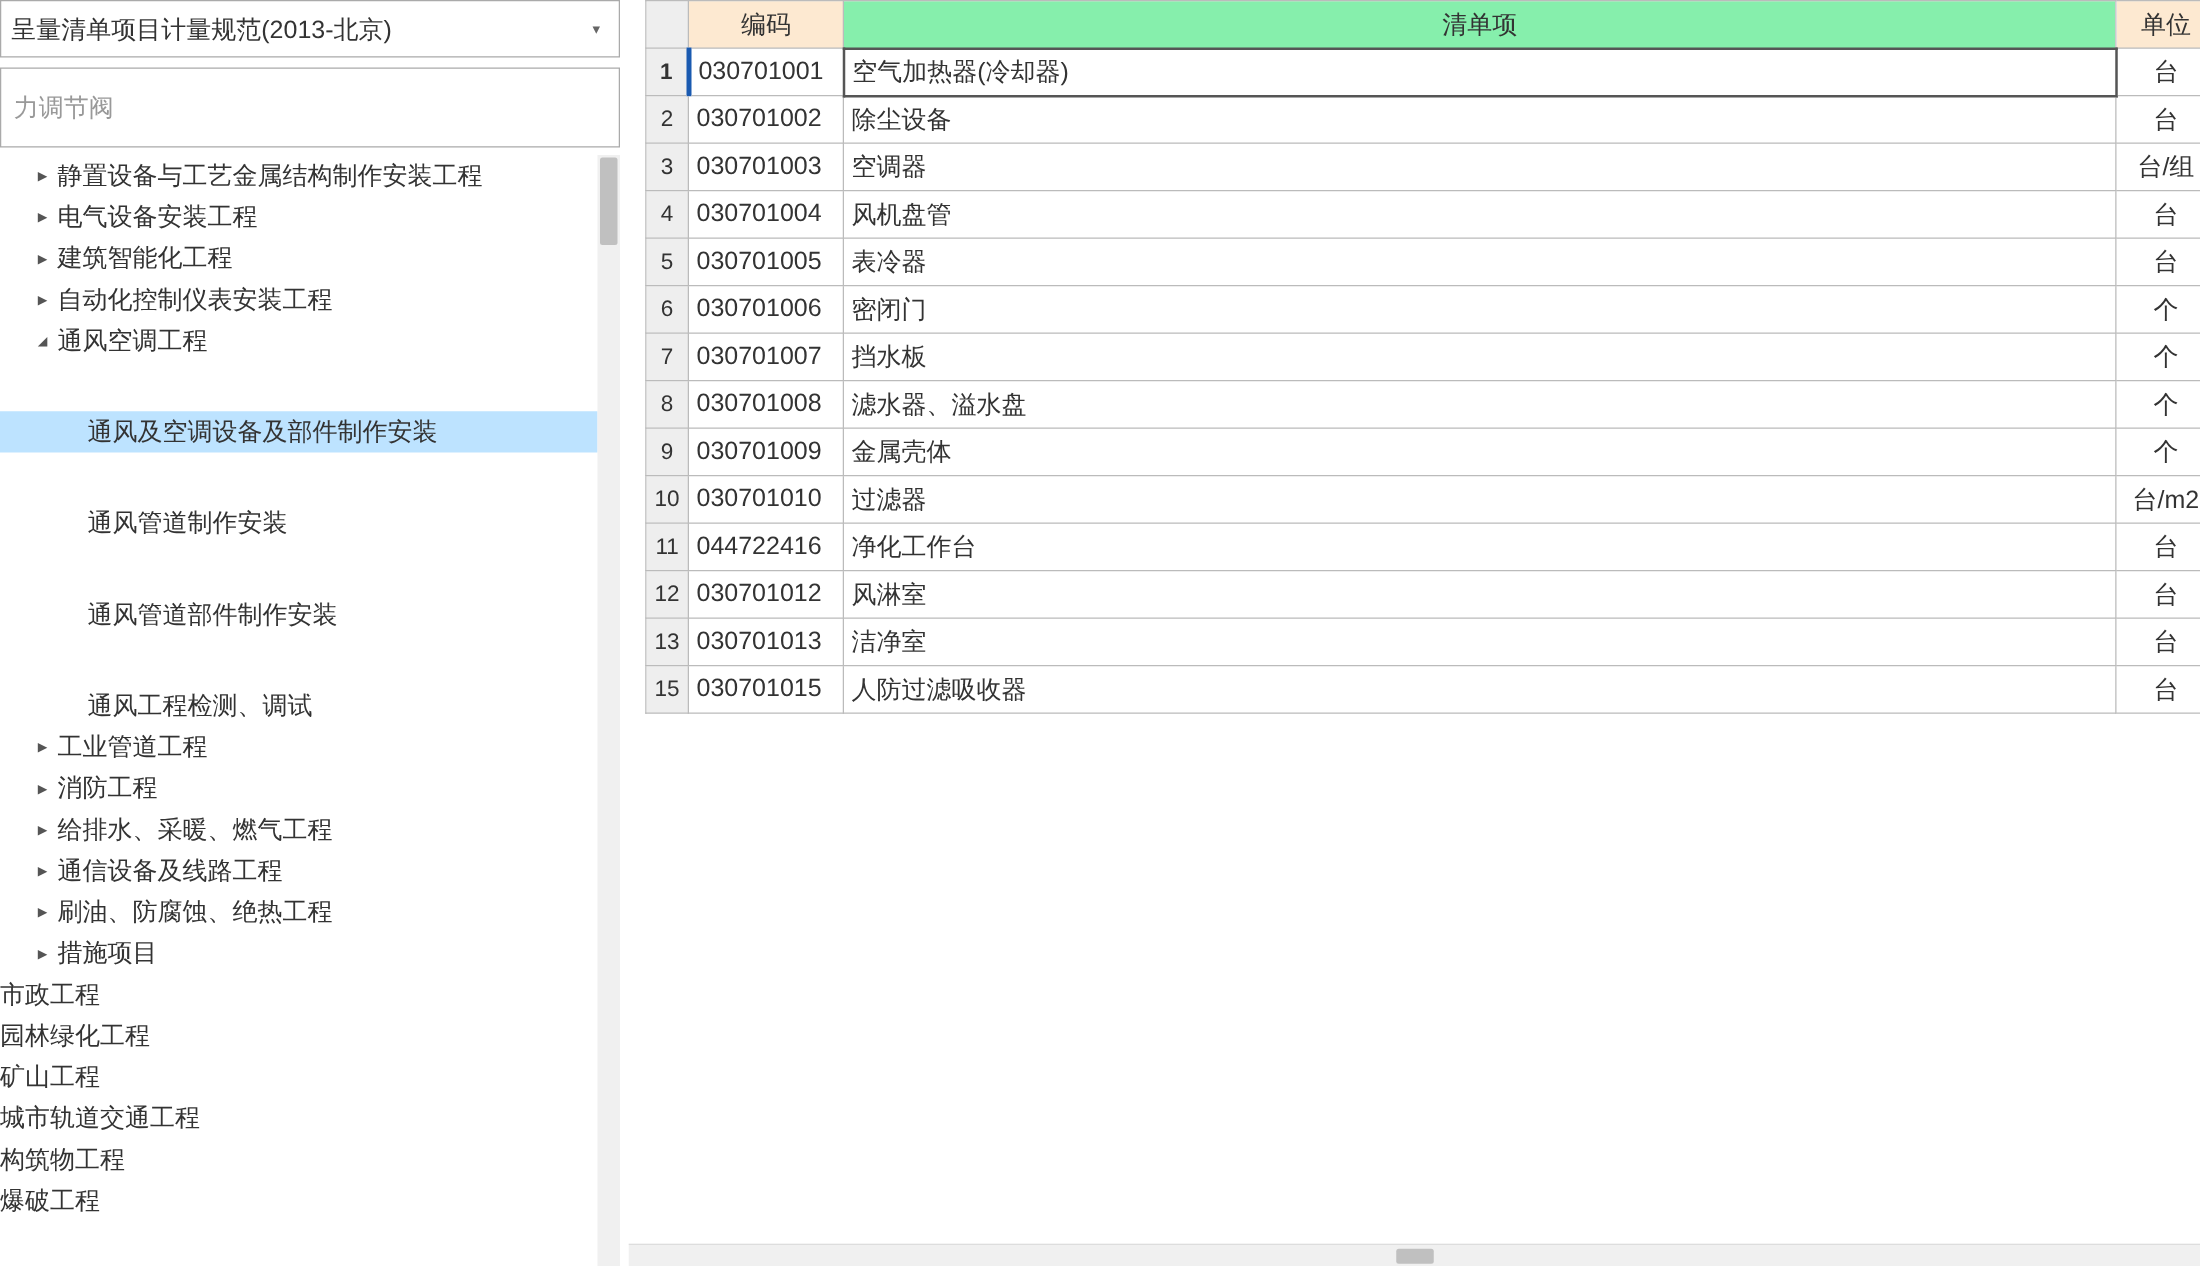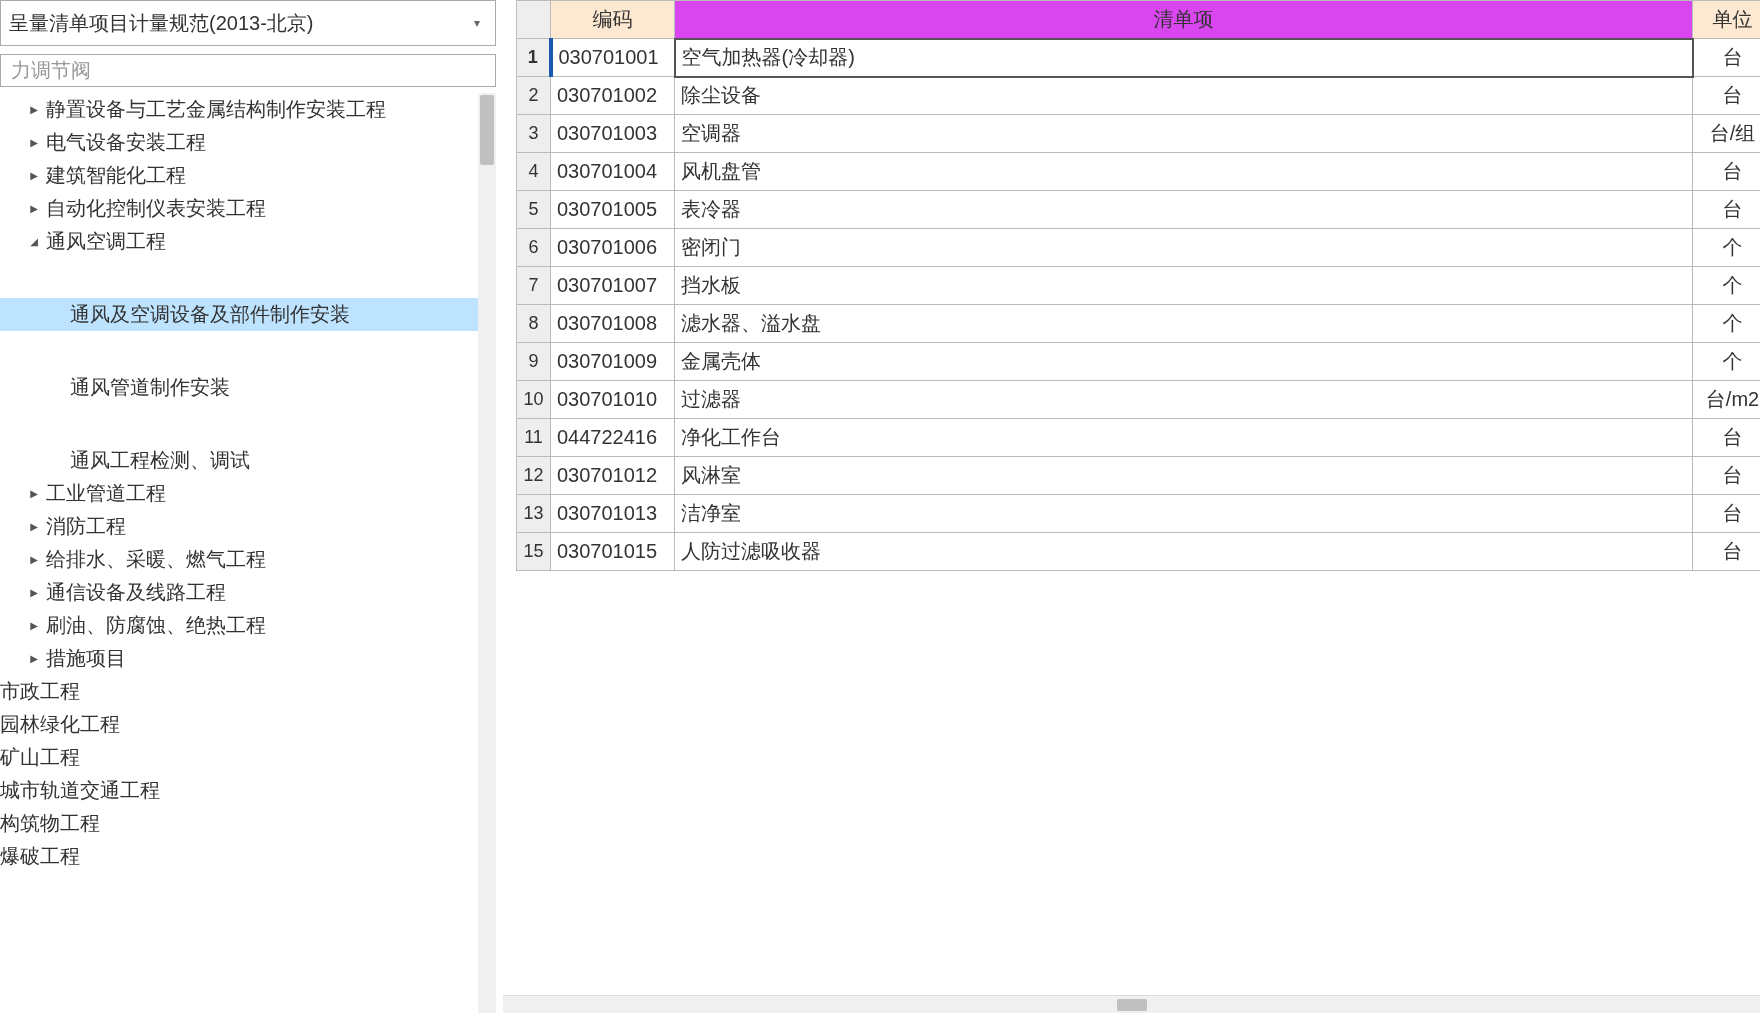--- a/index.html
+++ b/index.html
@@ -36,21 +36,21 @@
       white-space: nowrap;
       overflow: hidden;
     }
     .dropdown-arrow {
       width: 20px;
       text-align: center;
       color: #666;
       font-size: 12px;
     }
     .search-box {
-      height: 33px;
+      height: 64px;
       border: 1px solid #aaa;
       display: flex;
       align-items: center;
       padding: 0 10px;
       background: #fff;
       margin-bottom: 6px;
     }
     .search-input {
       border: none;
       outline: none;
@@ -145,21 +145,21 @@
       background: #eee;
       text-align: center;
       width: 34px;
       font-size: 18px;
     }
     .grid .rownum.sel {
       font-weight: bold;
     }
     .col-code { width: 124px; }
     .col-unit { width: 80px; text-align: center !important; }
-    .grid th.col-item-h { background: #d946ef; }
+    .grid th.col-item-h { background: #86efac; }
     .grid td.col-unit { text-align: center; }
     .cell-selected {
       border: 2px solid #555 !important;
       position: relative;
     }
     .hscroll {
       height: 18px;
       background: #f0f0f0;
       position: relative;
       border-top: 1px solid #ddd;
@@ -205,20 +205,23 @@
       </div>
       <div class="tree-item level-1">
         <span class="tree-caret" style="font-size: 10px;">◢</span>
         <span class="tree-label">通风空调工程</span>
       </div>
       <div class="tree-item level-2 selected">
         <span class="tree-label">通风及空调设备及部件制作安装</span>
       </div>
       <div class="tree-item level-2">
         <span class="tree-label">通风管道制作安装</span>
+      </div>
+      <div class="tree-item level-2">
+        <span class="tree-label">通风管道部件制作安装</span>
       </div>
       <div class="tree-item level-2">
         <span class="tree-label">通风工程检测、调试</span>
       </div>
       <div class="tree-item level-1">
         <span class="tree-caret" style="font-size: 10px;">▶</span>
         <span class="tree-label">工业管道工程</span>
       </div>
       <div class="tree-item level-1">
         <span class="tree-caret" style="font-size: 10px;">▶</span>

